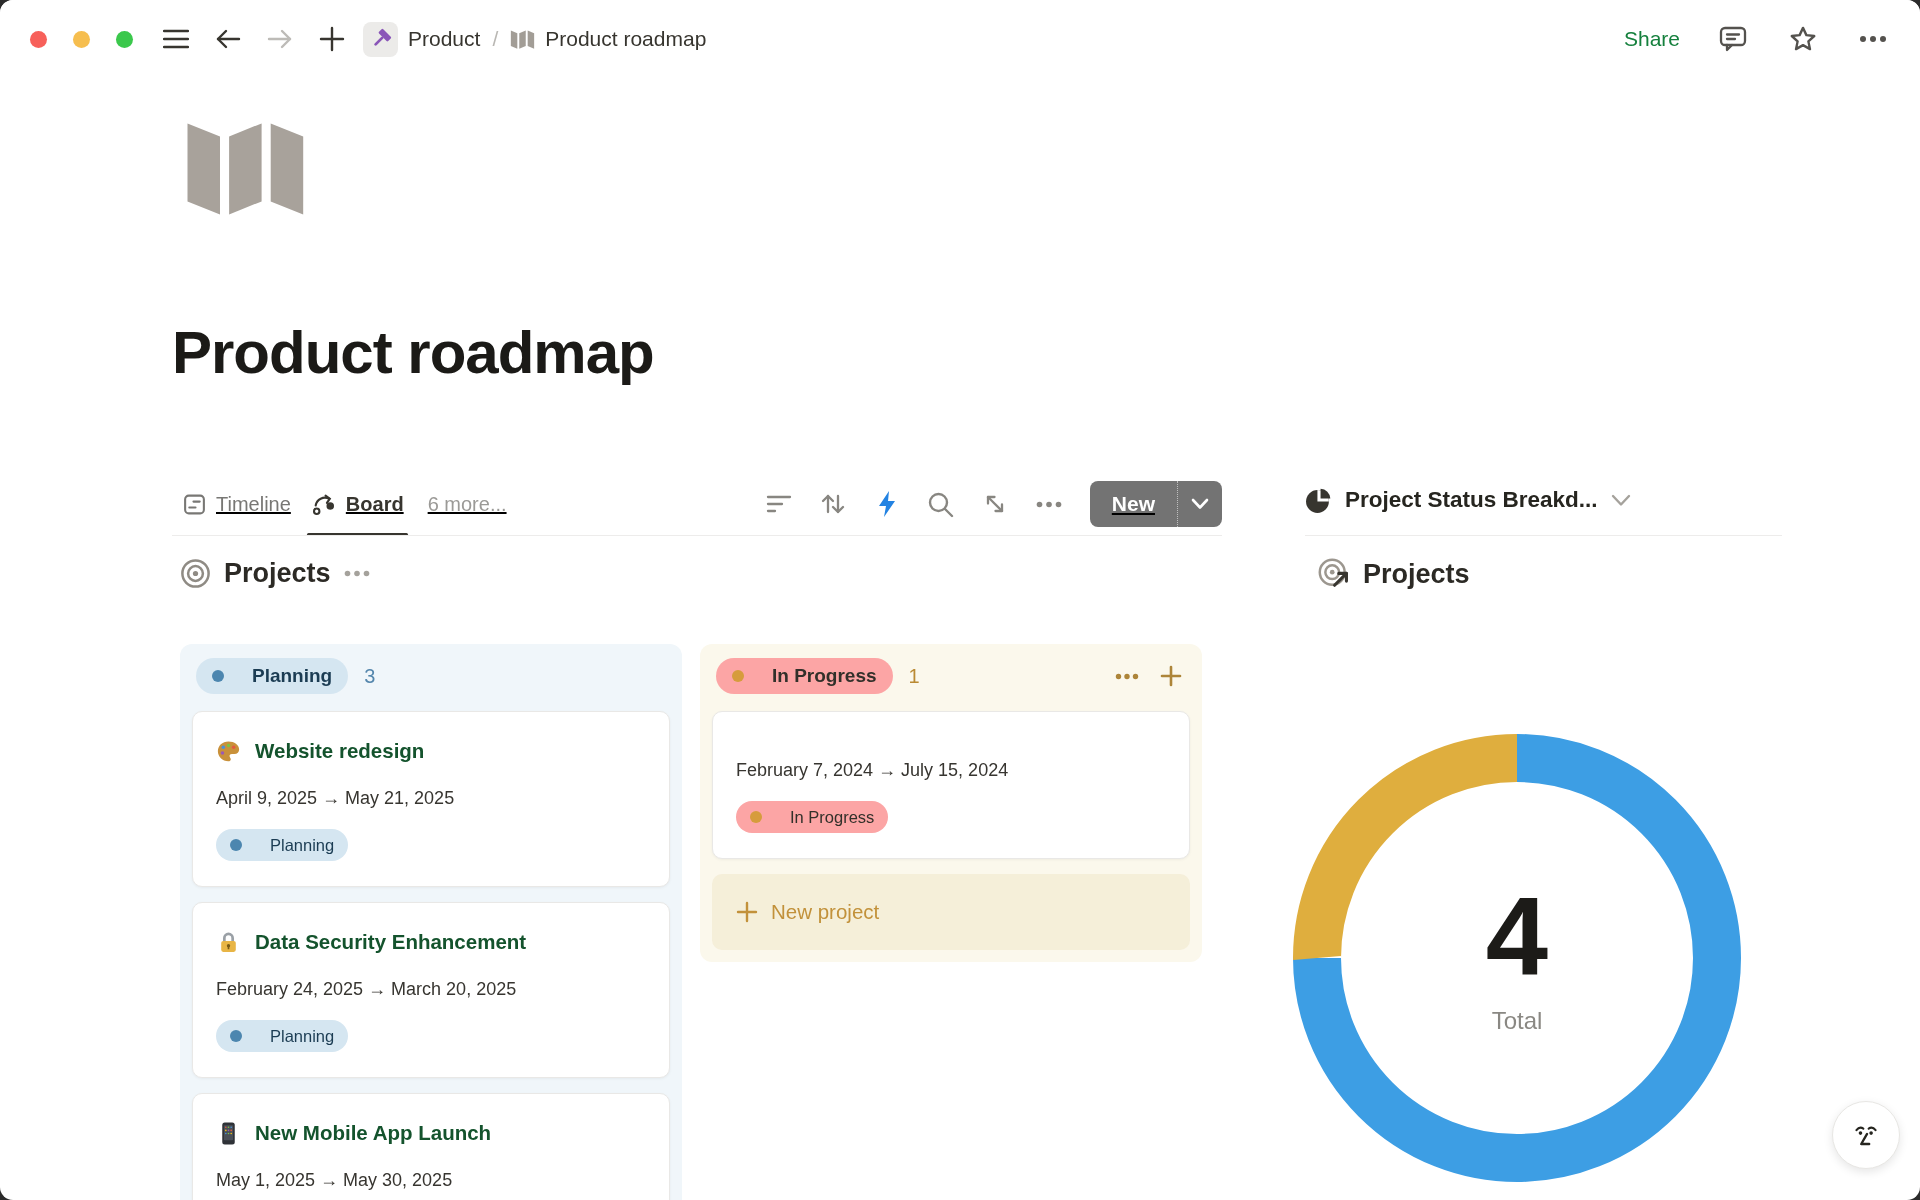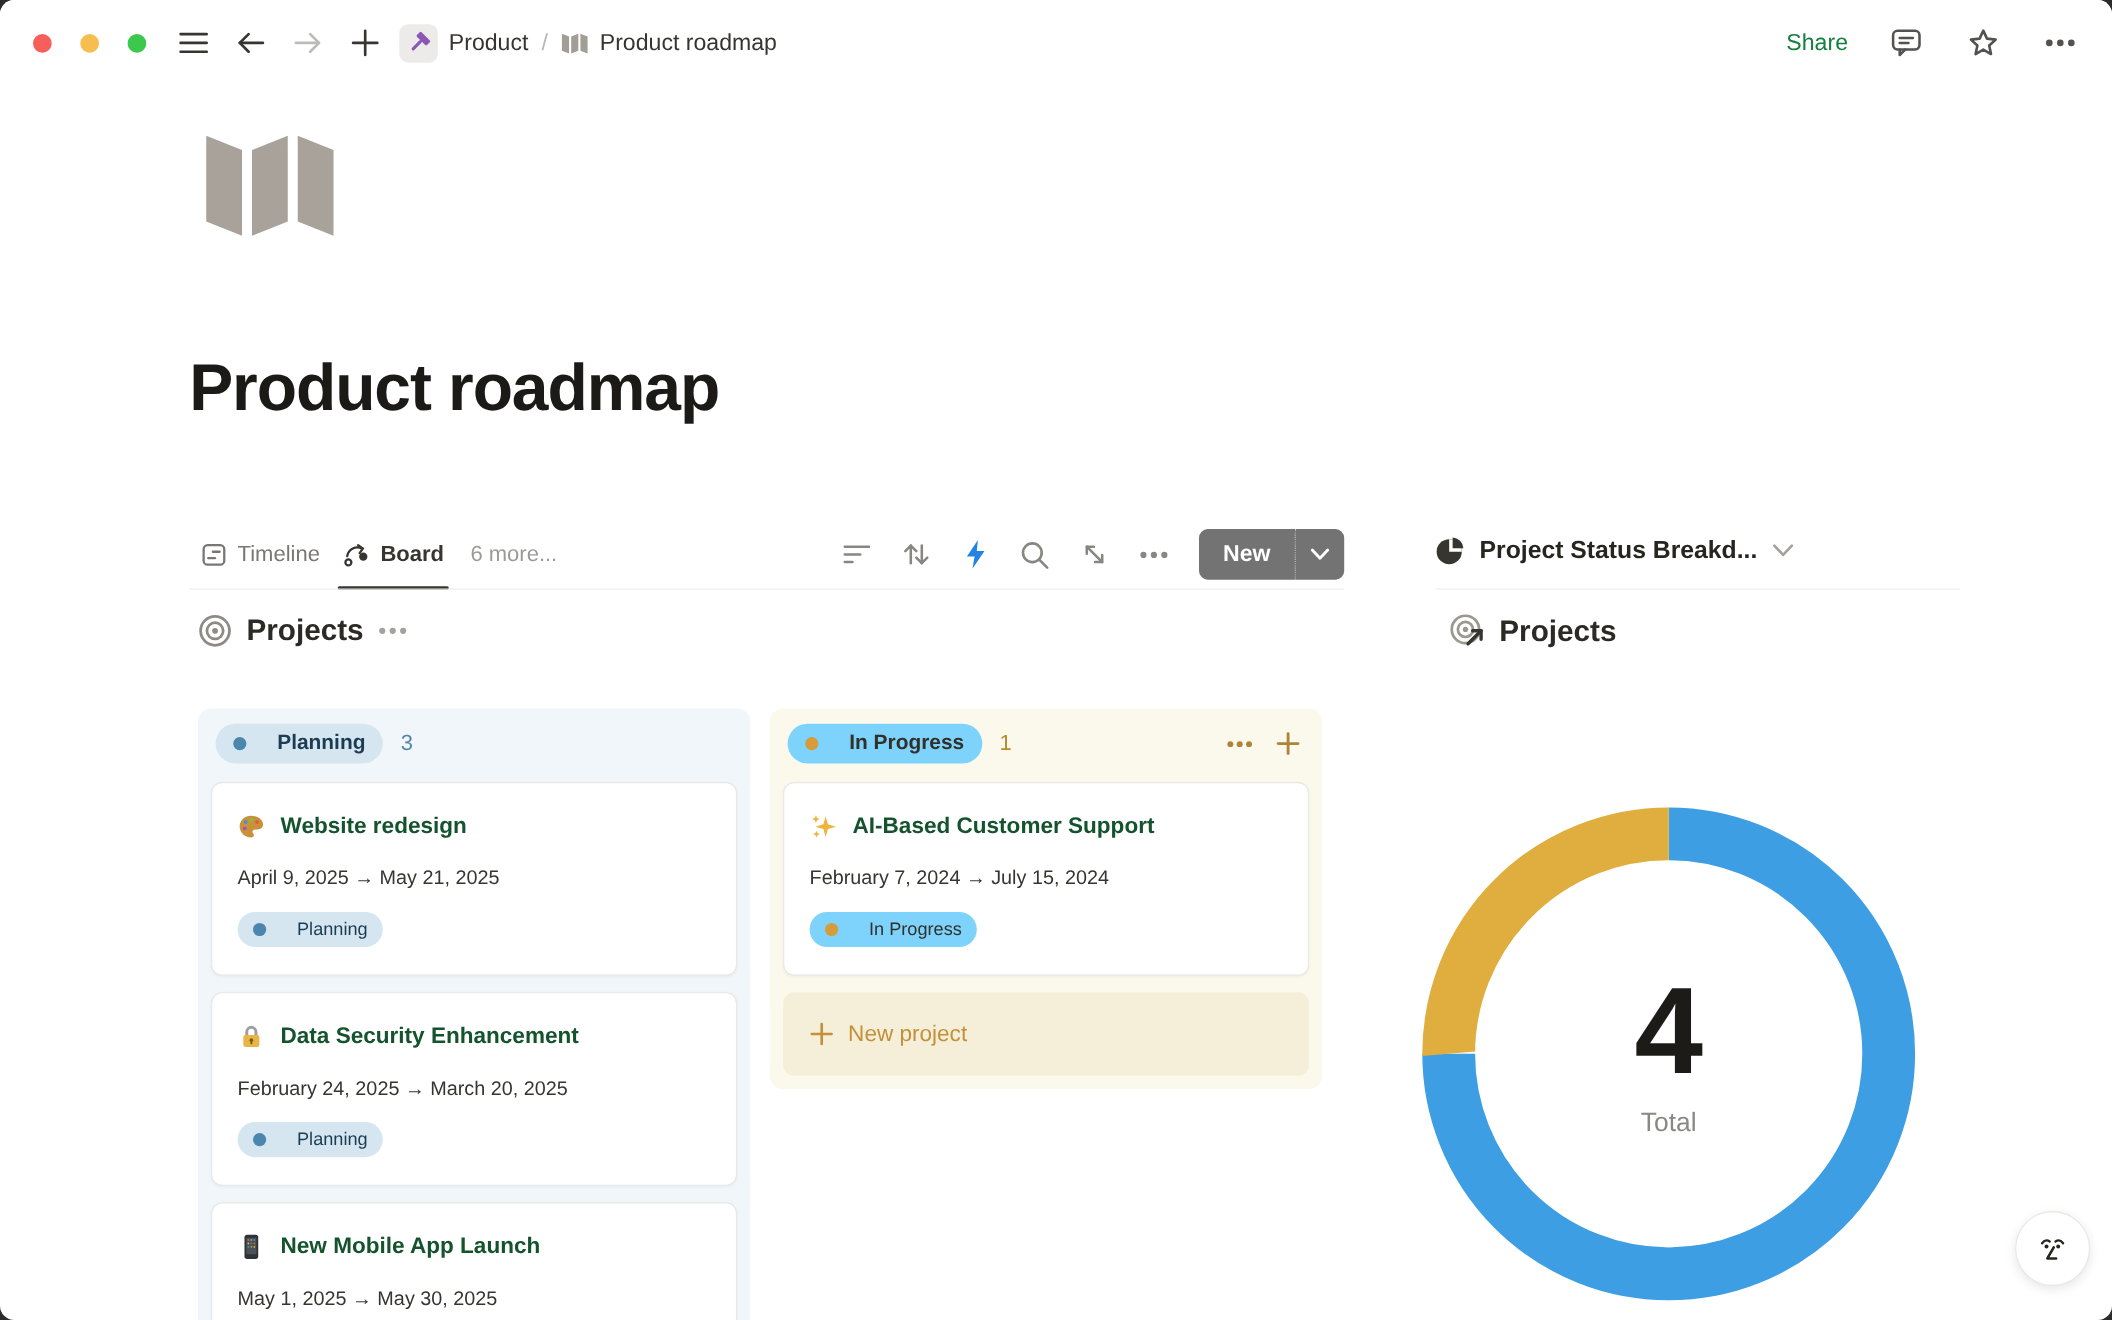--- a/index.html
+++ b/index.html
@@ -17,21 +17,21 @@
   .crumb-chip{width:35px;height:35px;border-radius:8px;background:#ecebe9;display:flex;align-items:center;justify-content:center;}
   .crumb-sep{color:#b9b7b3;margin:0 2px;}
   .topbar-right{margin-left:auto;display:flex;align-items:center;gap:36px;}
   .share{font-size:21px;color:#15803d;cursor:pointer;margin-left:23px;}
 
   
   .page-icon{position:absolute;left:185px;top:112px;}
   .page-title{position:absolute;left:172px;top:318px;font-size:60px;font-weight:700;letter-spacing:-1px;color:#1b1a17;}
 
   
-  .tabsrow{position:absolute;left:172px;top:472px;width:1050px;height:64px;display:flex;align-items:center;}
+  .tabsrow{position:absolute;left:172px;top:472px;width:1050px;height:64px;display:flex;align-items:center;text-decoration:underline;}
   .tab{display:flex;align-items:center;gap:9px;padding:0 10px;height:100%;position:relative;font-size:20px;color:#787774;cursor:pointer;}
   .tab.active{color:#37352f;font-weight:600;}
   .tab.active .underline{position:absolute;left:6px;right:6px;bottom:0;height:3px;background:#37352f;border-radius:2px;}
   .tab-more{font-size:20px;color:#9b9a97;padding:0 14px;cursor:pointer;}
   .viewtools{margin-left:auto;display:flex;align-items:center;gap:16px;}
   .vt-icon{width:38px;height:38px;display:flex;align-items:center;justify-content:center;border-radius:6px;cursor:pointer;}
   .new-btn{display:flex;align-items:stretch;height:46px;border-radius:8px;overflow:hidden;background:#737373;margin-left:6px;cursor:pointer;}
   .new-btn .lbl{display:flex;align-items:center;padding:0 22px;color:#fff;font-size:21px;font-weight:600;}
   .new-btn .chev{display:flex;align-items:center;padding:0 13px;border-left:1px dotted rgba(255,255,255,.55);}
   .divider{position:absolute;height:1px;background:#edeceb;top:535px;}
@@ -46,21 +46,21 @@
   
   .board{position:absolute;left:180px;top:644px;display:flex;gap:18px;}
   .col{width:502px;border-radius:12px;padding:12px;box-sizing:border-box;}
   .col.planning{background:#f0f6fa;height:700px;}
   .col.progress{background:#fbf8ec;align-self:flex-start;}
   .col-head{display:flex;align-items:center;height:40px;padding:0 4px;}
   .pill{display:inline-flex;align-items:center;gap:28px;border-radius:18px;font-weight:600;}
   .pill .dot{border-radius:50%;}
   .colpill{height:36px;padding:0 16px;font-size:19px;}
   .pill-blue{background:#d5e6f1;color:#1b3c53;} .pill-blue .dot{width:12px;height:12px;background:#4c86af;}
-  .pill-yellow{background:#7dd3fc;color:#32302a;} .pill-yellow .dot{width:12px;height:12px;background:#d69c3c;}
+  .pill-yellow{background:#fca5a5;color:#32302a;} .pill-yellow .dot{width:12px;height:12px;background:#d69c3c;}
   .col-count{margin-left:16px;font-size:20px;}
   .count-blue{color:#5486ac;} .count-amber{color:#ba8a33;}
   .col-actions{margin-left:auto;display:flex;align-items:center;gap:14px;}
   .col-actions .a{width:30px;height:30px;display:flex;align-items:center;justify-content:center;border-radius:5px;cursor:pointer;}
   .card{background:#fff;border:1px solid #e9e8e6;border-radius:10px;box-shadow:0 1px 3px rgba(0,0,0,.05);padding:25px 23px;margin-top:15px;cursor:pointer;}
   .card-title{display:flex;align-items:center;gap:14px;font-size:20.5px;font-weight:600;color:#14532d;line-height:28px;}
   .card-dates{margin-top:23px;font-size:18px;color:#373530;}
   .card-pill{margin-top:20px;}
   .cardpill{height:32px;padding:0 14px;font-size:16.5px;font-weight:400;}
   .new-project{margin-top:15px;background:rgba(205,175,90,.13);border-radius:10px;height:76px;display:flex;align-items:center;gap:13px;padding:0 24px;font-size:20.5px;color:#c2913a;cursor:pointer;}
@@ -415,28 +415,20 @@
                 <g stroke="#ad8539" stroke-width="2.6" stroke-linecap="round">
                   <line x1="11" y1="2" x2="11" y2="20"></line>
                   <line x1="2" y1="11" x2="20" y2="11"></line>
                 </g>
               </svg>
           </span>
         </span>
       </div>
 
       <div class="card">
-        <div class="card-title">
-          <svg width="25" height="25" viewBox="0 0 24 24">
-              <path d="M14,3 L16,10 L23,12 L16,14 L14,21 L12,14 L5,12 L12,10 Z" fill="#ecb53e"></path>
-              <path d="M5.5,2 l1,2.4 2.4,1 -2.4,1 -1,2.4 -1,-2.4 L2.1,5.4 l2.4,-1 Z" fill="#ecb53e"></path>
-              <path d="M6,15.5 l.9,2.1 2.1,.9 -2.1,.9 -.9,2.1 -.9,-2.1 -2.1,-.9 2.1,-.9 Z" fill="#ecb53e"></path>
-            </svg>
-          <span>AI-Based Customer Support</span>
-        </div>
         <div class="card-dates">February 7, 2024 → July 15, 2024</div>
         <div class="card-pill">
           <span class="pill cardpill pill-yellow">
             <span class="dot"></span>
             <span>In Progress</span>
           </span>
         </div>
       </div>
 
       <div class="new-project">

